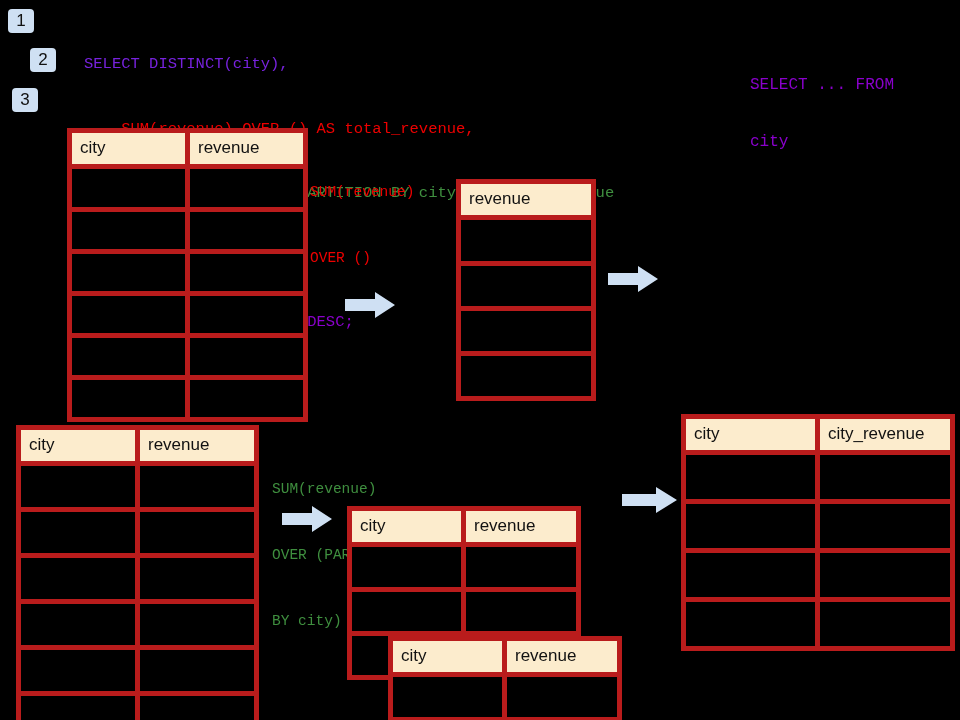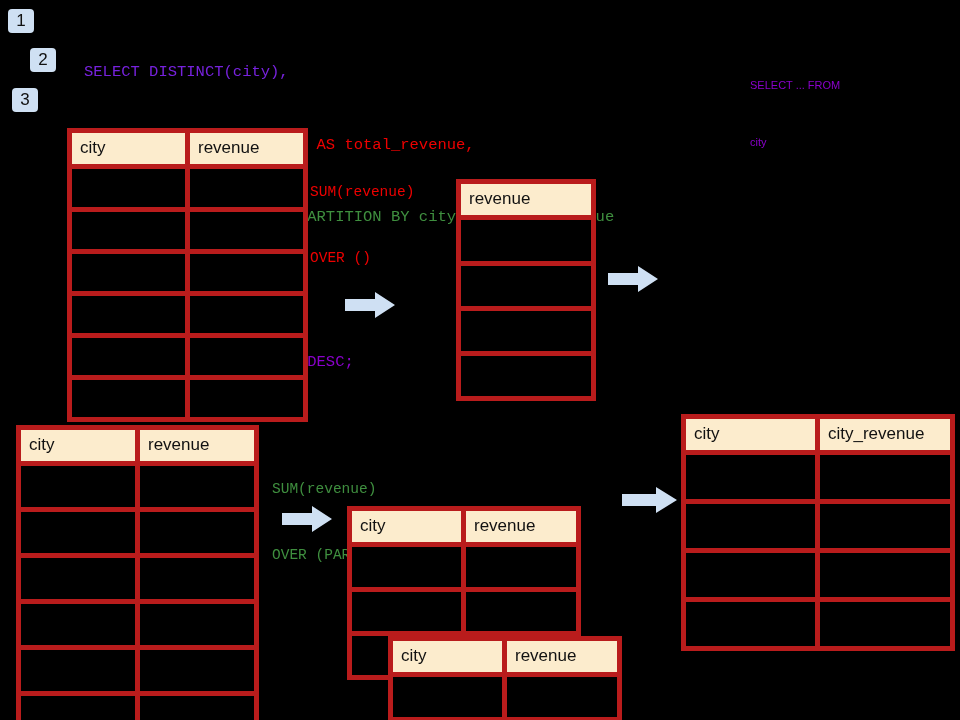--- a/index.html
+++ b/index.html
@@ -34,26 +34,26 @@
 
   
   .code {
     position: absolute;
     font-family: "Liberation Mono", monospace;
     font-size: 15.5px;
     line-height: 21.5px;
     white-space: pre;
     letter-spacing: 0px;
   }
-  .code-line { white-space: pre; margin-top: 8px; }
+  .code-line { white-space: pre; }
 
   .side-note {
     position: absolute;
-    font-family: Liberation Sans, sans-serif;
-    font-size: 11px;
+    font-family: Liberation Mono, monospace;
+    font-size: 16px;
     line-height: 19px;
     white-space: pre;
   }
 
   
   .annot {
     position: absolute;
     font-family: "Liberation Mono", monospace;
     font-size: 14.5px;
     line-height: 22px;
@@ -219,20 +219,21 @@
       <tr>
           <td style="height:41px"></td>
           <td></td>
         </tr>
     </tbody>
   </table>
 
   <div class="annot" style="left:272px; top:434px; color:#3f8f3f;">
     <div>SUM(revenue)</div>
     <div>OVER (PARTITION</div>
+    <div>BY city)</div>
   </div>
 
   <div class="arrow" style="left:282px; top:504px;">
     <svg width="50" height="30" viewBox="0 0 50 30">
       <polygon points="0,9 30,9 30,2 50,15 30,28 30,21 0,21" fill="#cfe0f3"></polygon>
     </svg>
   </div>
 
   <table class="tbl" style="left:347px; top:506px; width:229px;">
     <colgroup>

